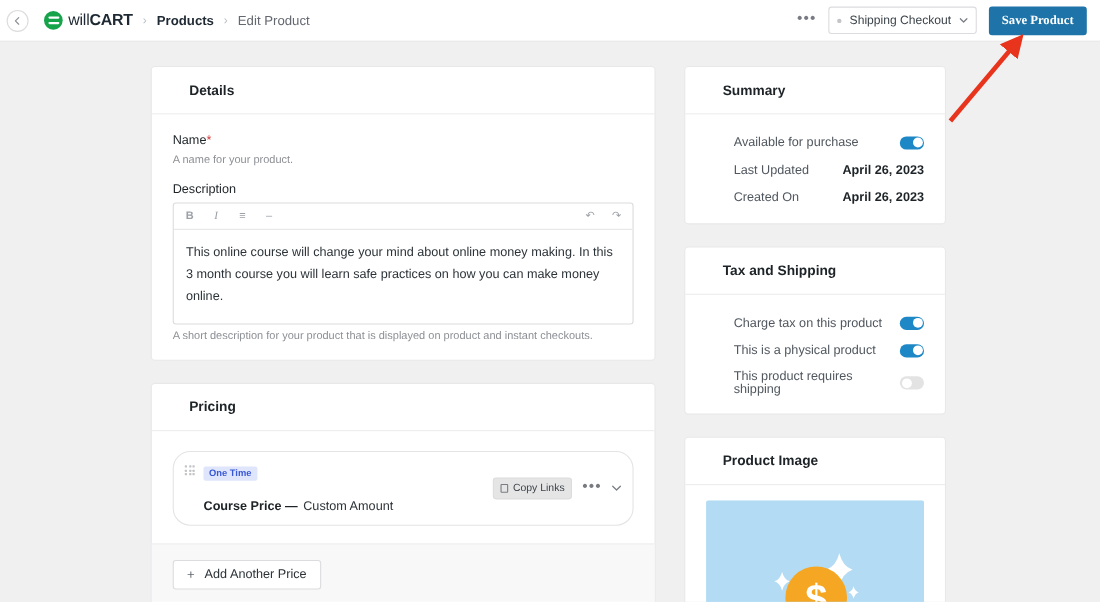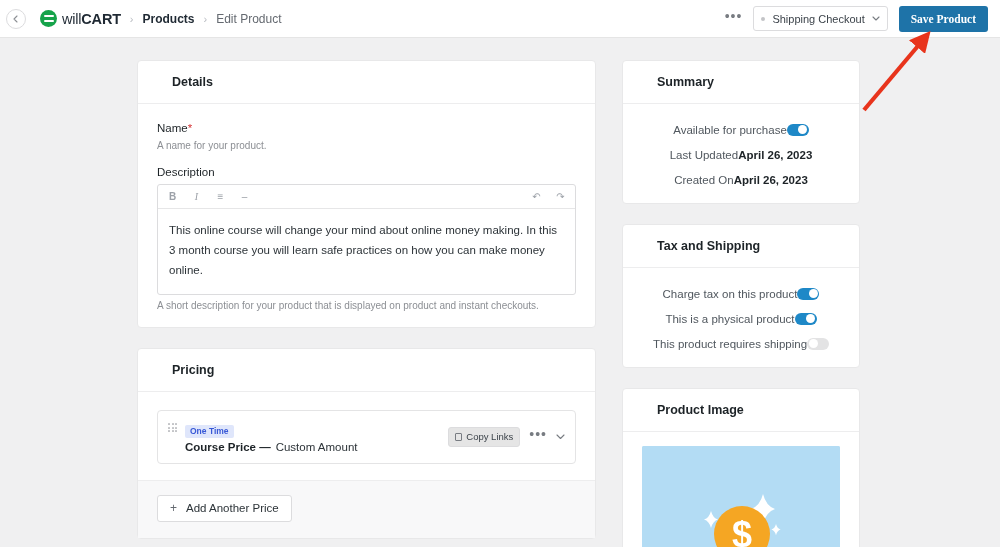--- a/index.html
+++ b/index.html
@@ -117,38 +117,38 @@
     width: 11px; height: 14px;
   }
   .tb-spacer { flex: 1; }
   .editor-body {
     padding: 11px 11px 14px; font-size: 11.5px; color: #2c3338;
     line-height: 1.75; min-height: 54px;
   }
 
   
   .price-row {
-    border: 1px solid #e4e4e5; border-radius: 4px;
+    border: 1px solid #e4e4e5; border-radius: 16px;
     padding: 9px 10px 10px 10px;
     display: flex; align-items: center;
   }
   .grip {
     width: 9px; height: 12px; margin-right: 8px; flex: 0 0 auto;
     display: grid; grid-template-columns: repeat(3, 2px);
     grid-template-rows: repeat(3, 2px); gap: 1.5px; align-self: flex-start;
     margin-top: 3px; cursor: grab;
   }
   .grip i { background: #c3c4c7; border-radius: 0.5px; display: block; width: 2px; height: 2px; }
   .price-info { flex: 1; }
   .badge {
     display: inline-block; background: #dfe6fb; color: #3858d6;
     font-size: 8.5px; font-weight: 700; padding: 1.5px 5px;
     border-radius: 2px; margin-bottom: 3px;
   }
-  .price-name { font-size: 11.5px; color: #1d2327; font-weight: 700; }
+  .price-name { font-size: 11.5px; color: #1d2327; font-weight: 700; margin-top: 15px; }
   .price-name .sep { font-weight: 700; }
   .price-name .amt { font-weight: 400; color: #2c3338; margin-left: 5px; }
   .price-actions { display: flex; align-items: center; gap: 9px; }
   .copy-btn {
     height: 20px; border: 1px solid #dcdcde; border-radius: 3px;
     background: #e5e5e5; display: flex; align-items: center; gap: 4px;
     padding: 0 6px; font-size: 9.5px; color: #3c434a; cursor: pointer;
     font-family: inherit;
   }
   .copy-icon {
@@ -161,22 +161,22 @@
   .add-btn {
     height: 27px; background: #fff; border: 1px solid #dcdcde;
     border-radius: 3px; display: inline-flex; align-items: center;
     gap: 9px; padding: 0 12px; font-size: 11.5px; color: #2c3338;
     cursor: pointer; font-family: inherit;
   }
   .plus { color: #646970; font-size: 12px; }
 
   
   .srow {
-    display: flex; align-items: center; justify-content: center;
-    margin-bottom: 10px; min-height: 15px;
+    display: flex; align-items: center; justify-content: space-between;
+    margin-bottom: 10px; min-height: 15px; margin-left: 25px;
   }
   .srow:last-child { margin-bottom: 0; }
   .srow-label { font-size: 11.5px; color: #50575e; }
   .srow-value { font-size: 11.5px; color: #1d2327; font-weight: 700; }
   .toggle {
     width: 22px; height: 12px; border-radius: 6px; position: relative;
     cursor: pointer; flex: 0 0 auto;
   }
   .toggle.on { background: #1e88c7; }
   .toggle.off { background: #e3e3e4; }

